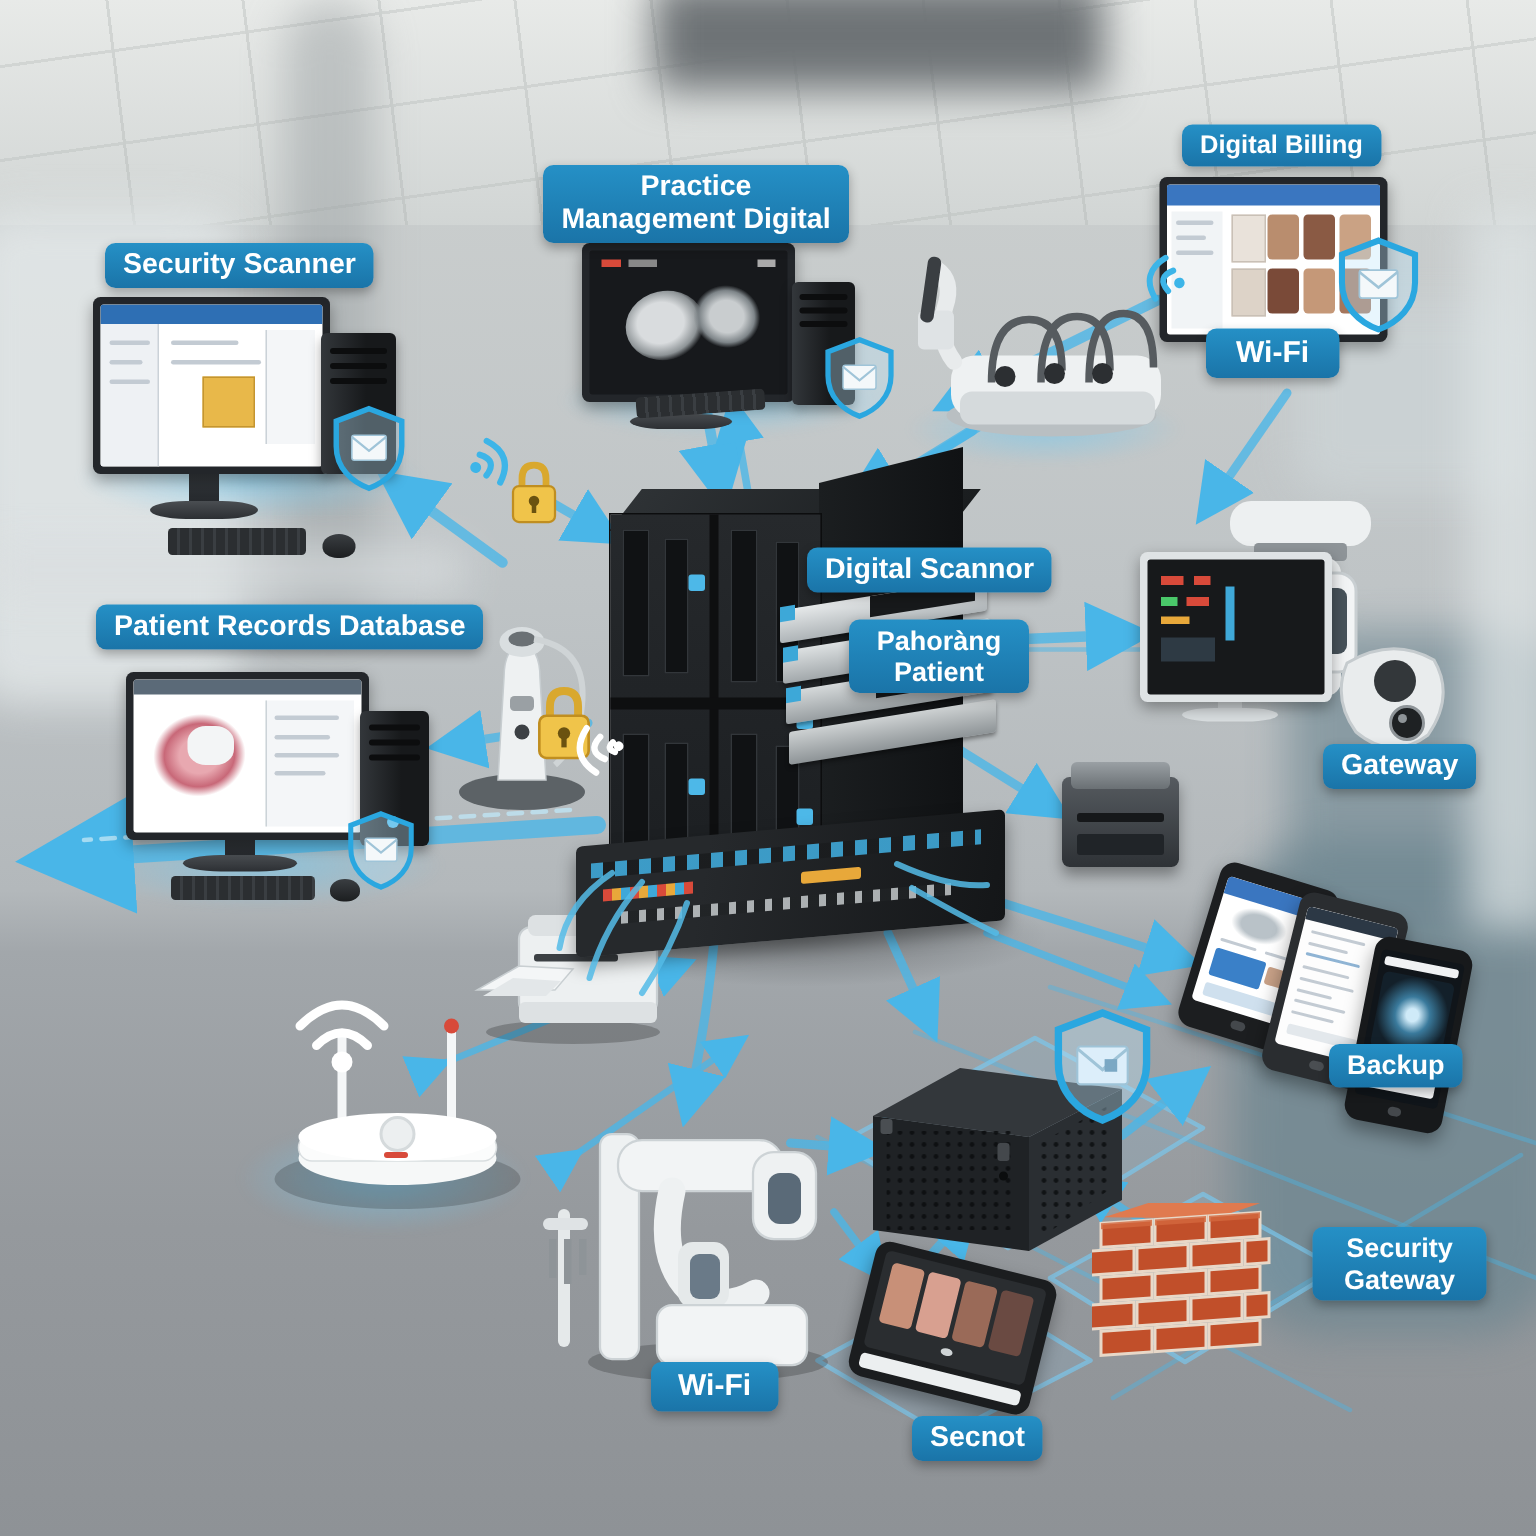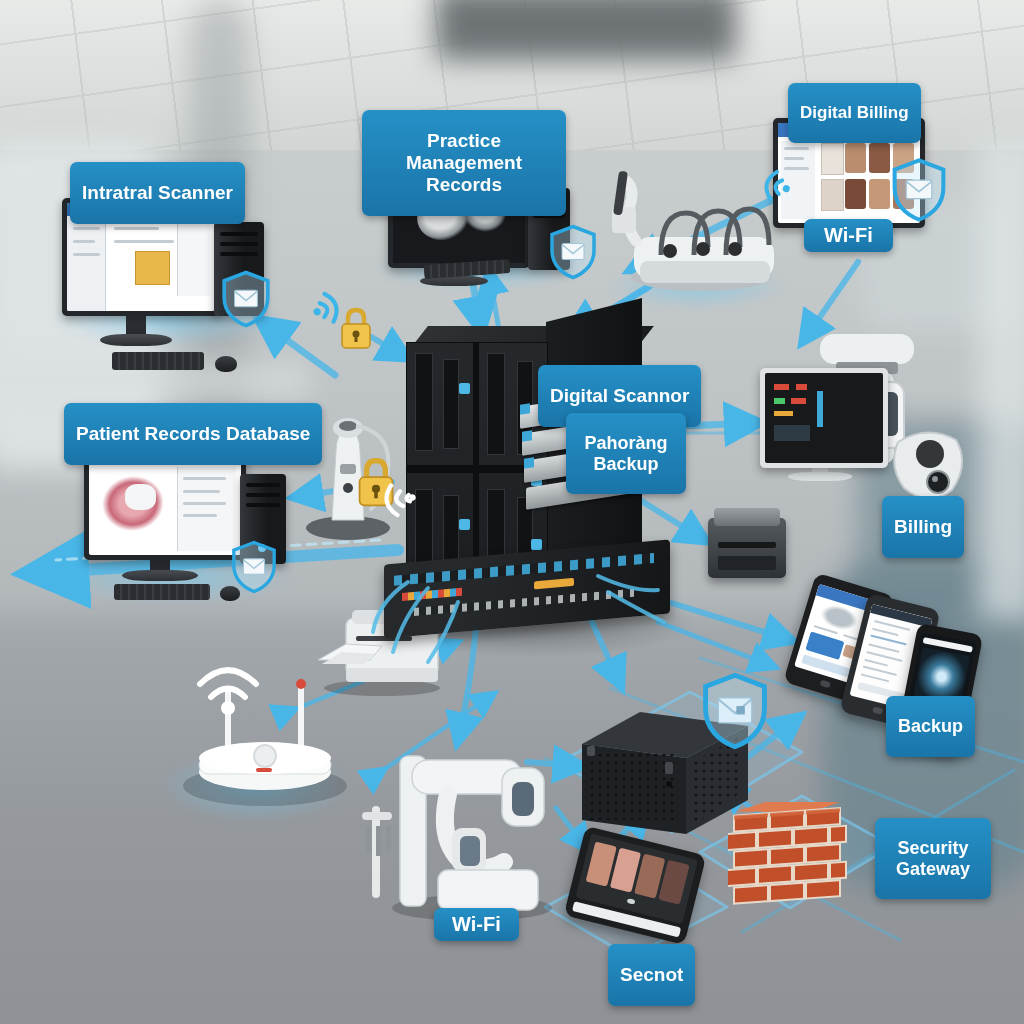--- a/index.html
+++ b/index.html
@@ -2,21 +2,21 @@
 <html><head>
 <meta charset="utf-8">
 <style>
   html,body{margin:0;padding:0;background:#777;}
   #canvas{position:relative;width:1024px;height:1024px;overflow:hidden;
     font-family:"Liberation Sans",sans-serif;background:linear-gradient(#dfe2e1 0%,#c9cdcd 14%,#bfc4c6 38%,#b3b8bb 58%,#a2a7ab 62%,#95999d 80%,#8e9296 100%);}
   .abs{position:absolute;}
   .blur{filter:blur(14px);}
   
   .pill{position:absolute;background:linear-gradient(#2590c6,#1a74a8);color:#fff;font-weight:700;
-    padding:20px 12px;border-radius:7px;text-align:center;line-height:1.15;
+    padding:4px 12px;border-radius:7px;text-align:center;line-height:1.15;
     box-shadow:0 3px 7px rgba(0,0,0,.3);z-index:40;white-space:nowrap;}
   .pill.wrap{white-space:normal;}
   
   .monitor{position:absolute;background:#23262a;border-radius:5px;padding:5px;box-shadow:0 4px 10px rgba(0,0,0,.35);z-index:12;}
   .screen{width:100%;height:100%;border-radius:2px;overflow:hidden;position:relative;background:#fff;}
   .m-stand{position:absolute;background:linear-gradient(#3a3e42,#23262a);z-index:11;}
   .m-base{position:absolute;background:linear-gradient(#4a4e52,#2c2f33);border-radius:40%/60%;z-index:11;}
   .tower{position:absolute;background:linear-gradient(90deg,#33373b,#17191b 60%);border-radius:4px;z-index:12;box-shadow:0 4px 8px rgba(0,0,0,.35);}
   .tower .slot{position:absolute;left:12%;width:76%;height:4px;background:#0c0d0e;border-radius:2px;}
   .kbd{position:absolute;background:repeating-linear-gradient(90deg,#2b2e31 0 6px,#3a3e42 6px 8px),#2b2e31;border-radius:3px;z-index:12;}
@@ -525,26 +525,26 @@
       <circle cx="70" cy="40" r="6" fill="#ffffff"></circle>
   </svg>
   <svg class="abs" width="50" height="50" viewBox="0 0 100 100" style="left:754px;top:168px;z-index:25;transform:rotate(14deg);">
     <g stroke="#3db5e8" stroke-width="8" fill="none" stroke-linecap="round">
       <path d="M36,10 Q8,38 36,66"></path>
         <path d="M50,24 Q30,38 50,52"></path>
     </g>
       <circle cx="62" cy="38" r="7" fill="#3db5e8"></circle>
   </svg>
 
-  <div class="pill" style="left:70px;top:162px;font-size:19px;">Intratral Scanner</div>
-  <div class="pill wrap" style="left:362px;top:110px;width:180px;font-size:19px;">Practice Management Records</div>
+  <div class="pill" style="left:70px;top:162px;font-size:19px;">Security Scanner</div>
+  <div class="pill wrap" style="left:362px;top:110px;width:180px;font-size:19px;">Practice Management Digital</div>
   <div class="pill" style="left:788px;top:83px;font-size:17px;">Digital Billing</div>
   <div class="pill" style="left:804px;top:219px;font-size:20px;padding:5px 20px;">Wi-Fi</div>
   <div class="pill" style="left:64px;top:403px;font-size:19px;">Patient Records Database</div>
   <div class="pill" style="left:538px;top:365px;font-size:19px;">Digital Scannor</div>
-  <div class="pill wrap" style="left:566px;top:413px;width:96px;font-size:18px;">Pahoràng Backup</div>
-  <div class="pill" style="left:882px;top:496px;font-size:19px;">Billing</div>
+  <div class="pill wrap" style="left:566px;top:413px;width:96px;font-size:18px;">Pahoràng Patient</div>
+  <div class="pill" style="left:882px;top:496px;font-size:19px;">Gateway</div>
   <div class="pill" style="left:886px;top:696px;font-size:18px;">Backup</div>
   <div class="pill wrap" style="left:836px;top:818px;width:92px;font-size:18px;margin-left:39px;">Security Gateway</div>
   <div class="pill" style="left:434px;top:908px;font-size:20px;padding:5px 18px;">Wi-Fi</div>
   <div class="pill" style="left:608px;top:944px;font-size:19px;">Secnot</div>
 
 </div>
 
 </body></html>

